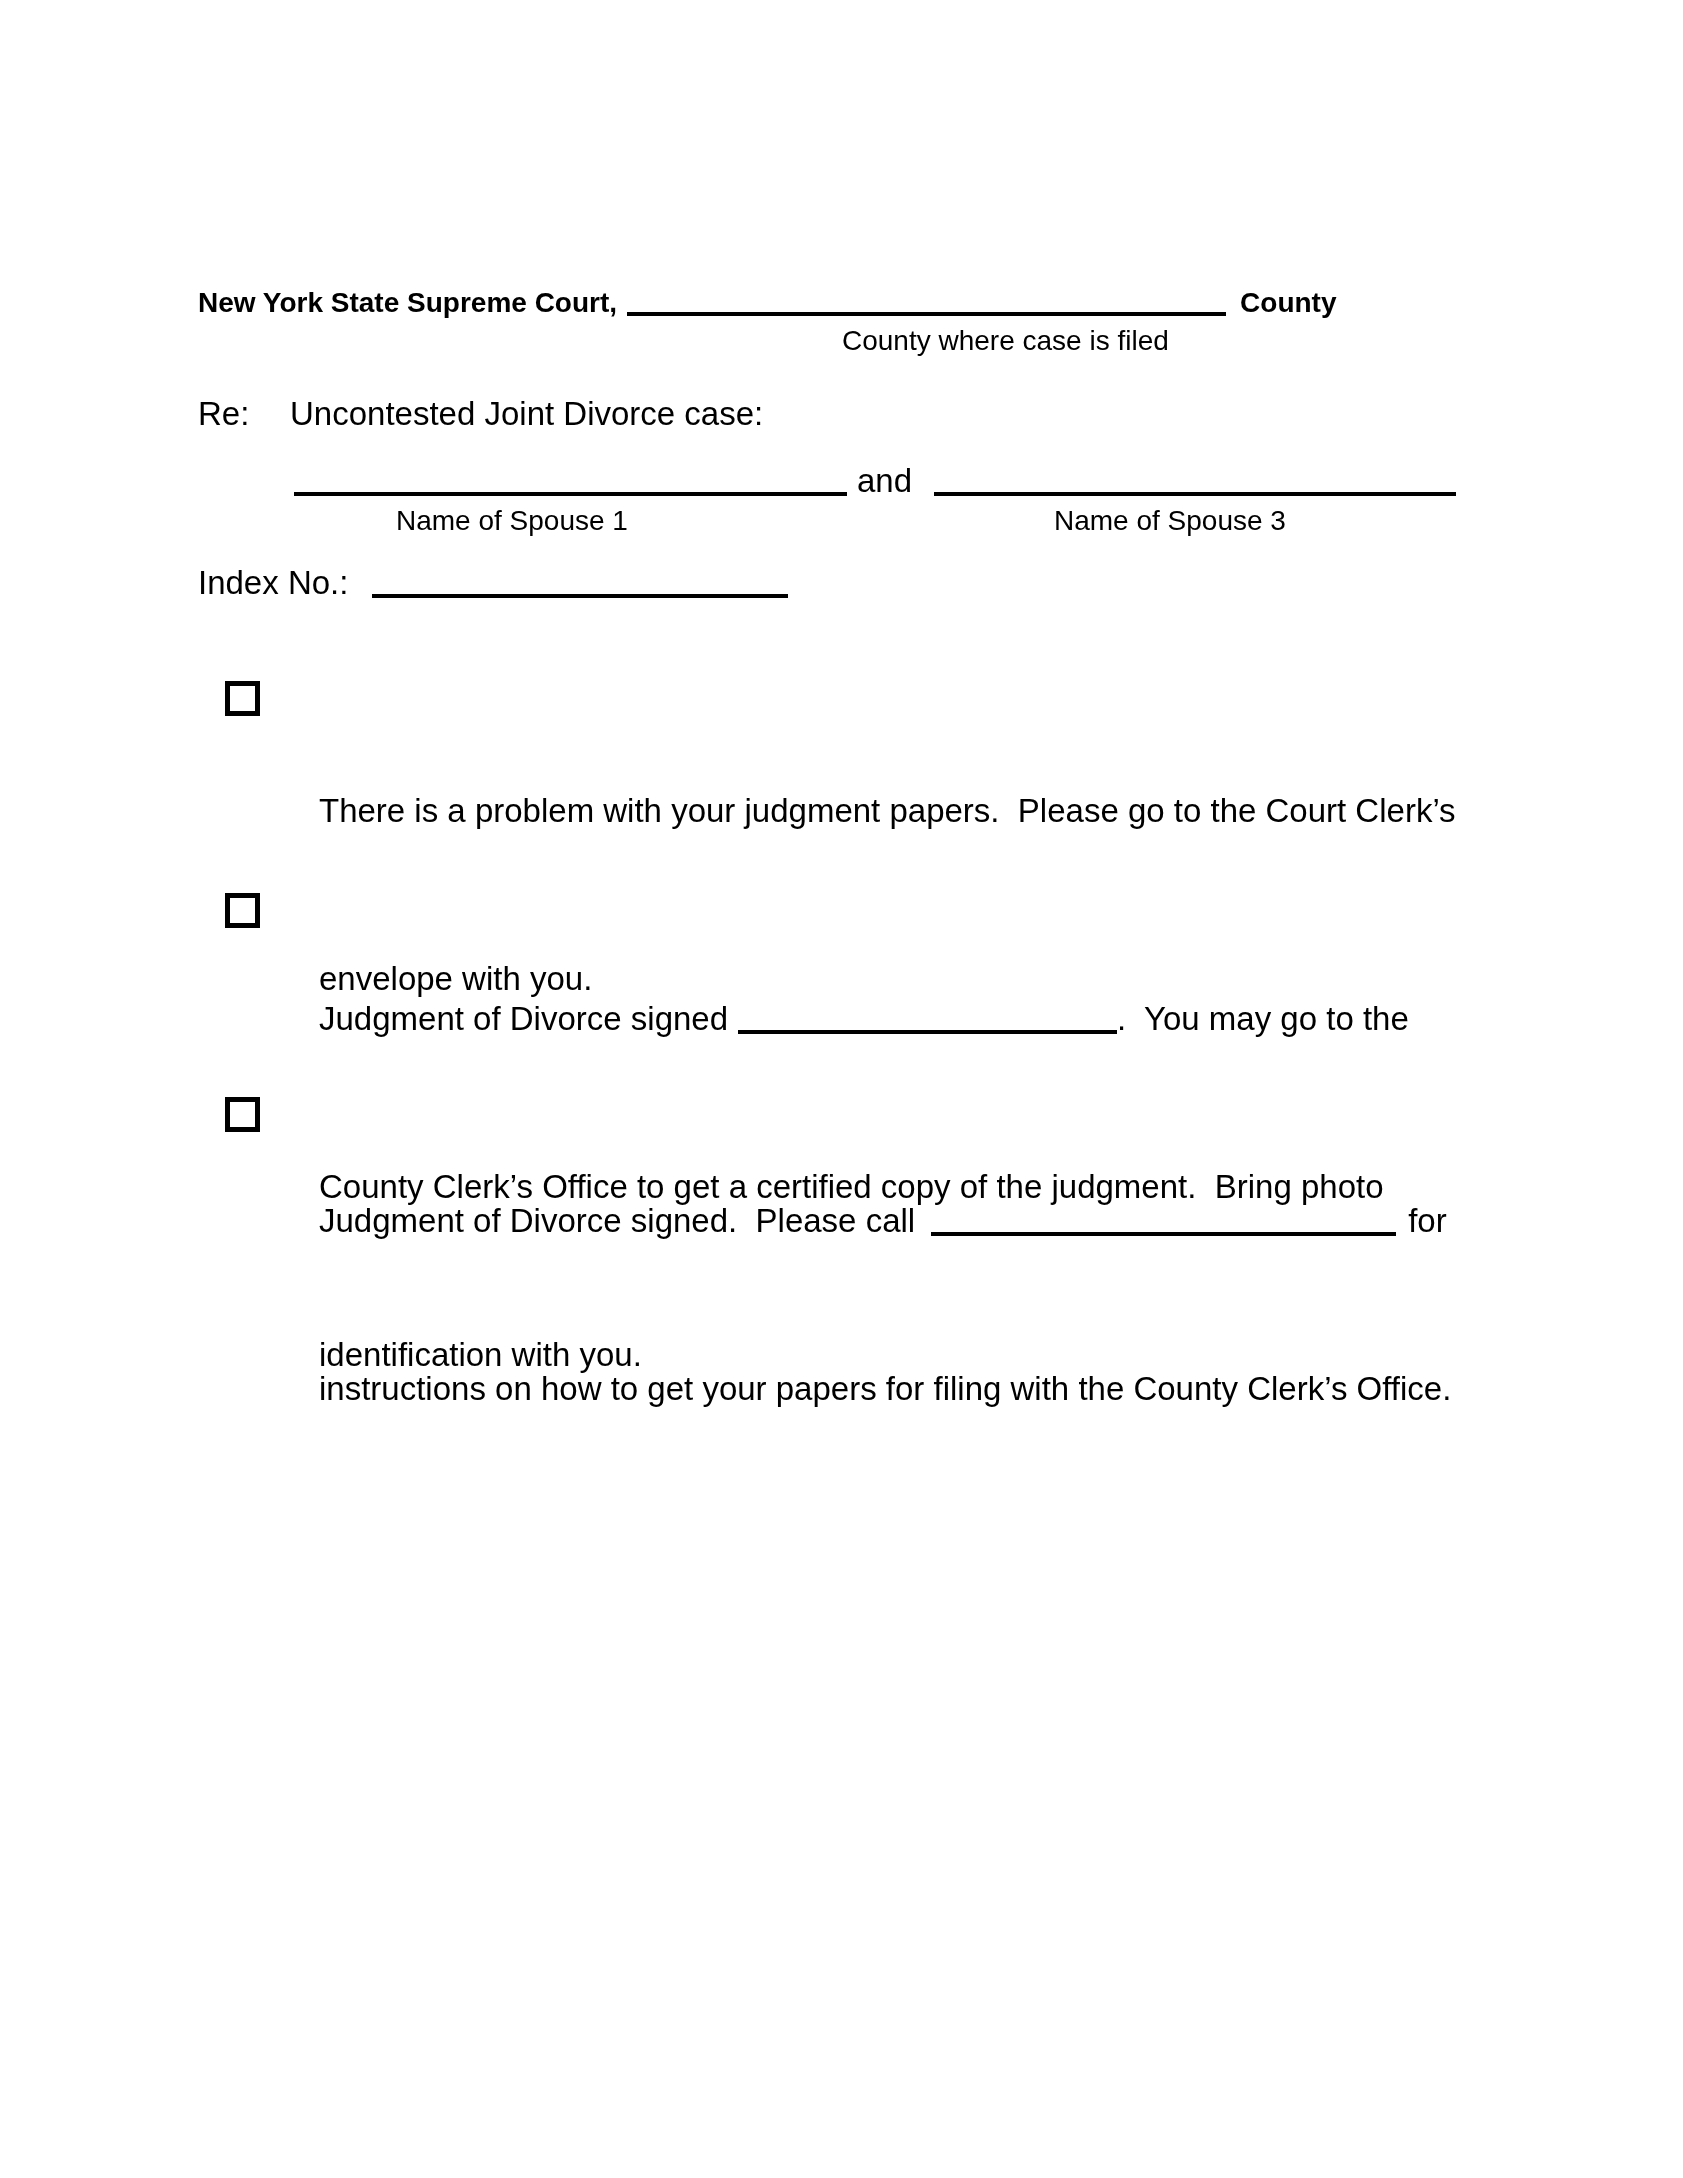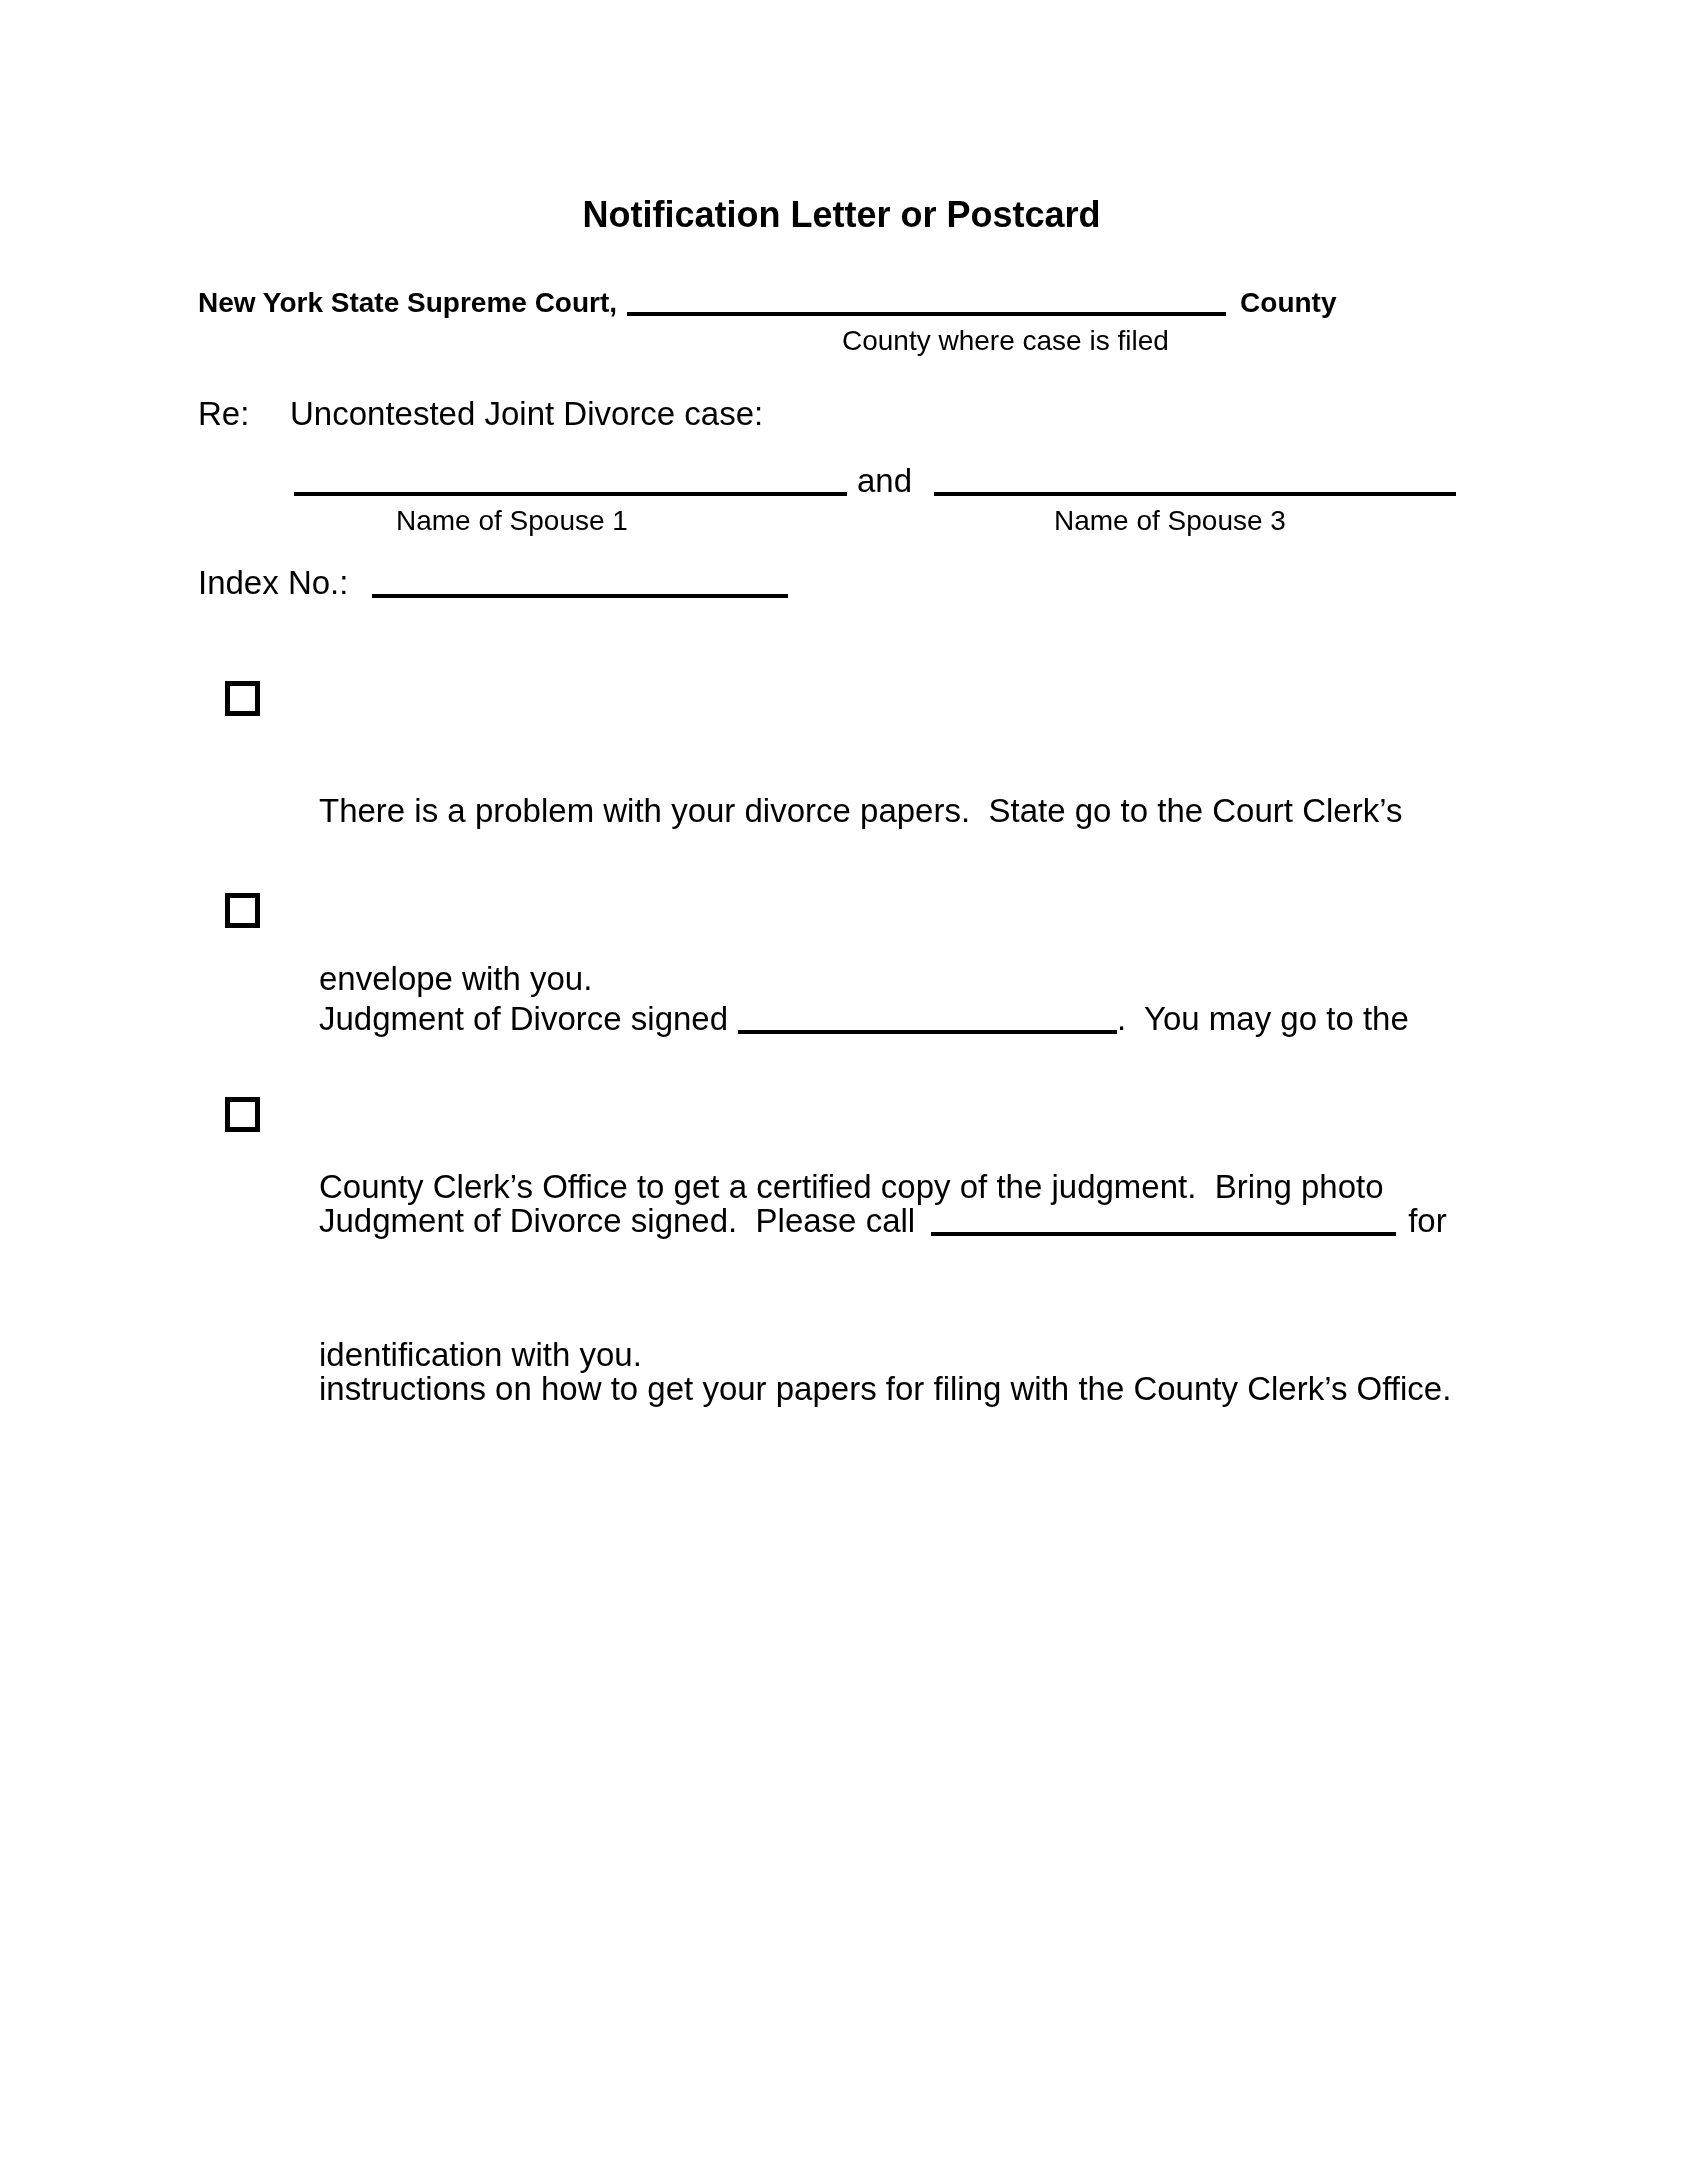--- a/index.html
+++ b/index.html
@@ -105,38 +105,37 @@
   }
   .checkbox-1 { top: 681px; }
   .checkbox-2 { top: 893px; }
   .checkbox-3 { top: 1097px; }
 </style>
 </head>
 <body>
 
 <div class="page">
 
-  <div class="abs title">Notification Letter or Postcard</div>
 
   <div class="abs court-line"><span>New York State Supreme Court,</span><span class="blank court-blank"></span><span>County</span></div>
 
   <div class="abs hint county-hint">County where case is filed</div>
 
   <div class="abs re-line"><span class="re-label">Re:</span><span>Uncontested Joint Divorce case:</span></div>
 
   <div class="abs spouse-line"><span class="blank spouse1-blank"></span><span class="and-label">and</span><span class="blank spouse2-blank"></span></div>
 
   <div class="abs hint spouse1-hint">Name of Spouse 1</div>
   <div class="abs hint spouse2-hint">Name of Spouse 3</div>
 
   <div class="abs index-line"><span>Index No.:</span><span class="blank index-blank"></span></div>
 
   <div class="abs checkbox checkbox-1"></div>
   <div class="abs option-text option-1-text">
-    <div>There is a problem with your divorce papers.  State go to the Court Clerk’s</div>
+    <div>There is a problem with your judgment papers.  Please go to the Court Clerk’s</div>
     <div>envelope with you.</div>
   </div>
 
   <div class="abs checkbox checkbox-2"></div>
   <div class="abs option-text option-2-text">
     <div><span>Judgment of Divorce signed</span><span class="blank date-blank"></span><span>.  You may go to the</span></div>
     <div>County Clerk’s Office to get a certified copy of the judgment.  Bring photo</div>
     <div>identification with you.</div>
   </div>
 

